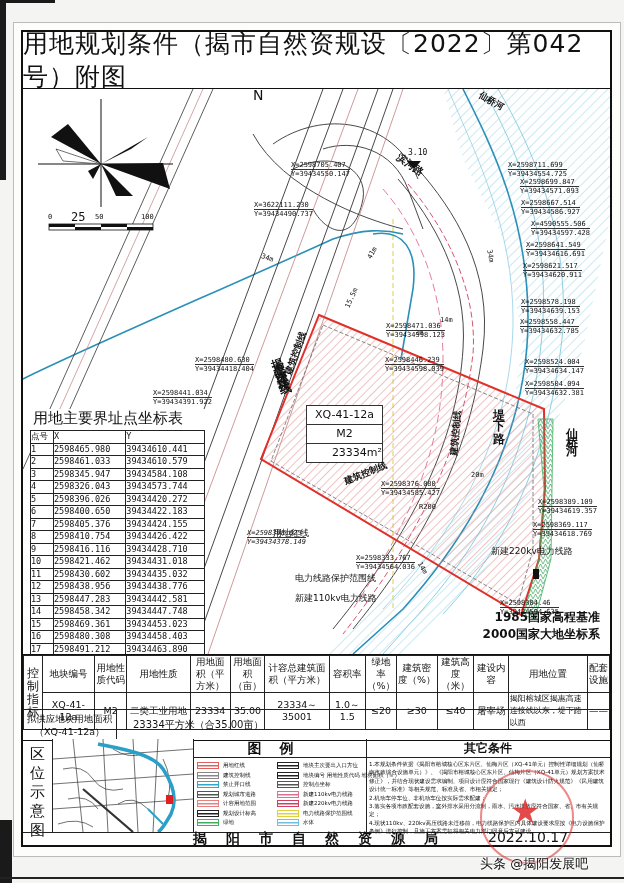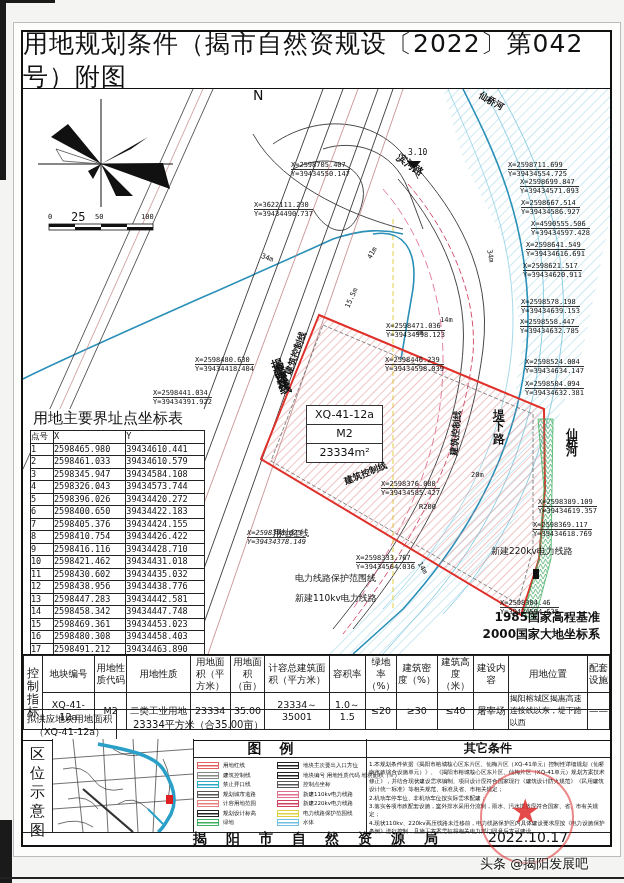--- a/index.html
+++ b/index.html
@@ -16,21 +16,21 @@
   .lbl{position:absolute;font-size:7px;line-height:8px;white-space:nowrap;font-family:"DejaVu Sans Mono",monospace;}
   .lbl span{display:block;}
   .lbl .ux{border-bottom:0.5px solid #333;}
   .road-lbl{position:absolute;font-size:12px;font-weight:bold;writing-mode:vertical-rl;letter-spacing:4px;}
   .coord-table{position:absolute;left:7px;top:320px;width:175px;background:#fff;}
   .coord-title{font-size:15px;margin:0 0 2px 3px;}
   table.ct{border-collapse:collapse;width:175px;font-size:8.5px;font-family:"DejaVu Sans Mono",monospace;}
   table.ct td,table.ct th{border:1px solid #222;padding:0 0;height:11.5px;line-height:11px;text-align:left;font-weight:normal;}
   .parcel-box{position:absolute;left:283px;top:316px;width:75px;border:1px solid #333;background:#fff;font-size:11px;text-align:center;}
   .parcel-box div{height:18px;line-height:18px;border-bottom:1px solid #333;}
-  .parcel-box div:last-child{border-bottom:none;}
+  .parcel-box div:last-child{border-bottom:none;text-align:right;}
   .datum{position:absolute;right:10px;top:520px;text-align:right;font-size:12px;line-height:17px;font-weight:bold;}
   .ctrl{position:absolute;left:0;top:622px;width:587px;height:55px;border-top:1.5px solid #111;}
   table.ci{border-collapse:collapse;width:587px;font-size:9.5px;}
   table.ci td{border:1px solid #222;text-align:center;padding:0 1px;line-height:12px;}
   .supply{position:absolute;left:0;top:677px;width:587px;height:30px;border-top:1px solid #222;border-bottom:1.5px solid #111;}
   .supply .lab{position:absolute;left:0;top:0;width:94px;height:30px;border-right:1px solid #222;font-size:9.5px;text-align:center;line-height:13px;padding-top:2px;box-sizing:border-box;}
   .supply .val{position:absolute;left:110px;top:8px;font-size:10px;}
   .bottom{position:absolute;left:0;top:707px;width:587px;height:93px;}
   .loc-label{position:absolute;left:0;top:0;width:30px;height:93px;border-right:1px solid #222;font-size:15px;display:flex;flex-direction:column;align-items:center;justify-content:space-around;padding:6px 0;box-sizing:border-box;}
   .loc-map{position:absolute;left:30px;top:0;width:140px;height:93px;border-right:1px solid #222;overflow:hidden;background:#fff;}

